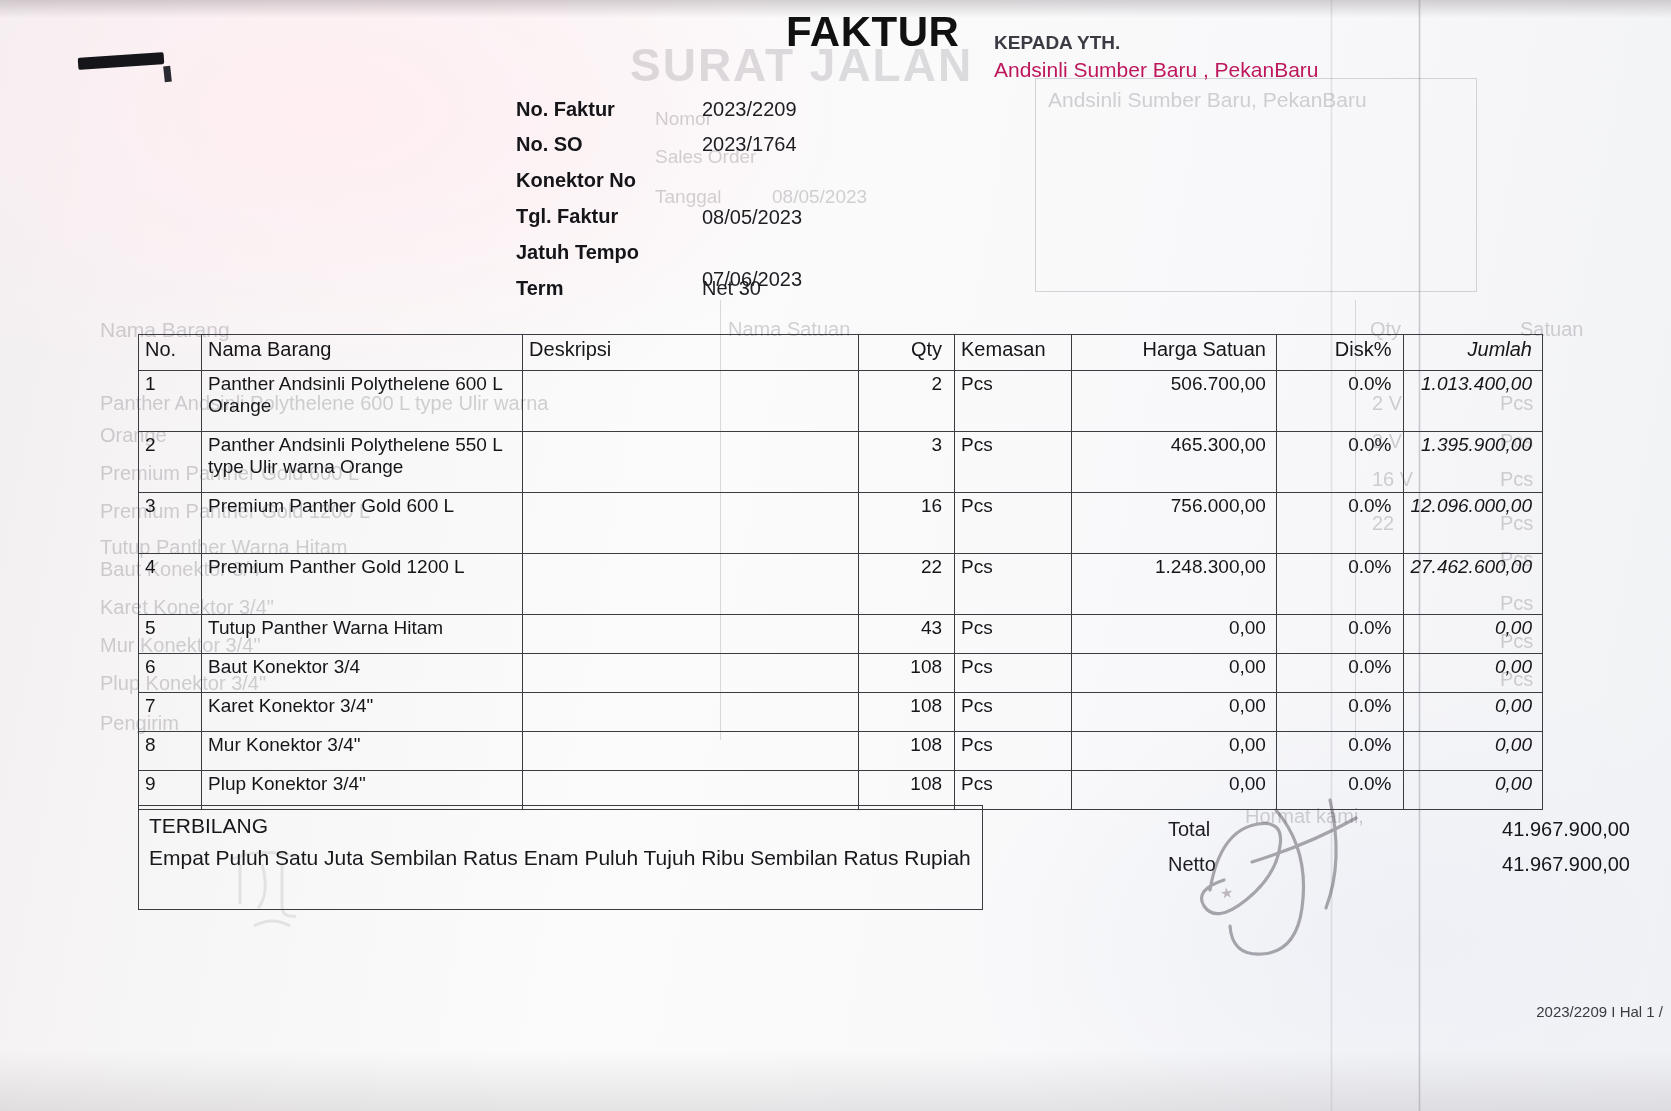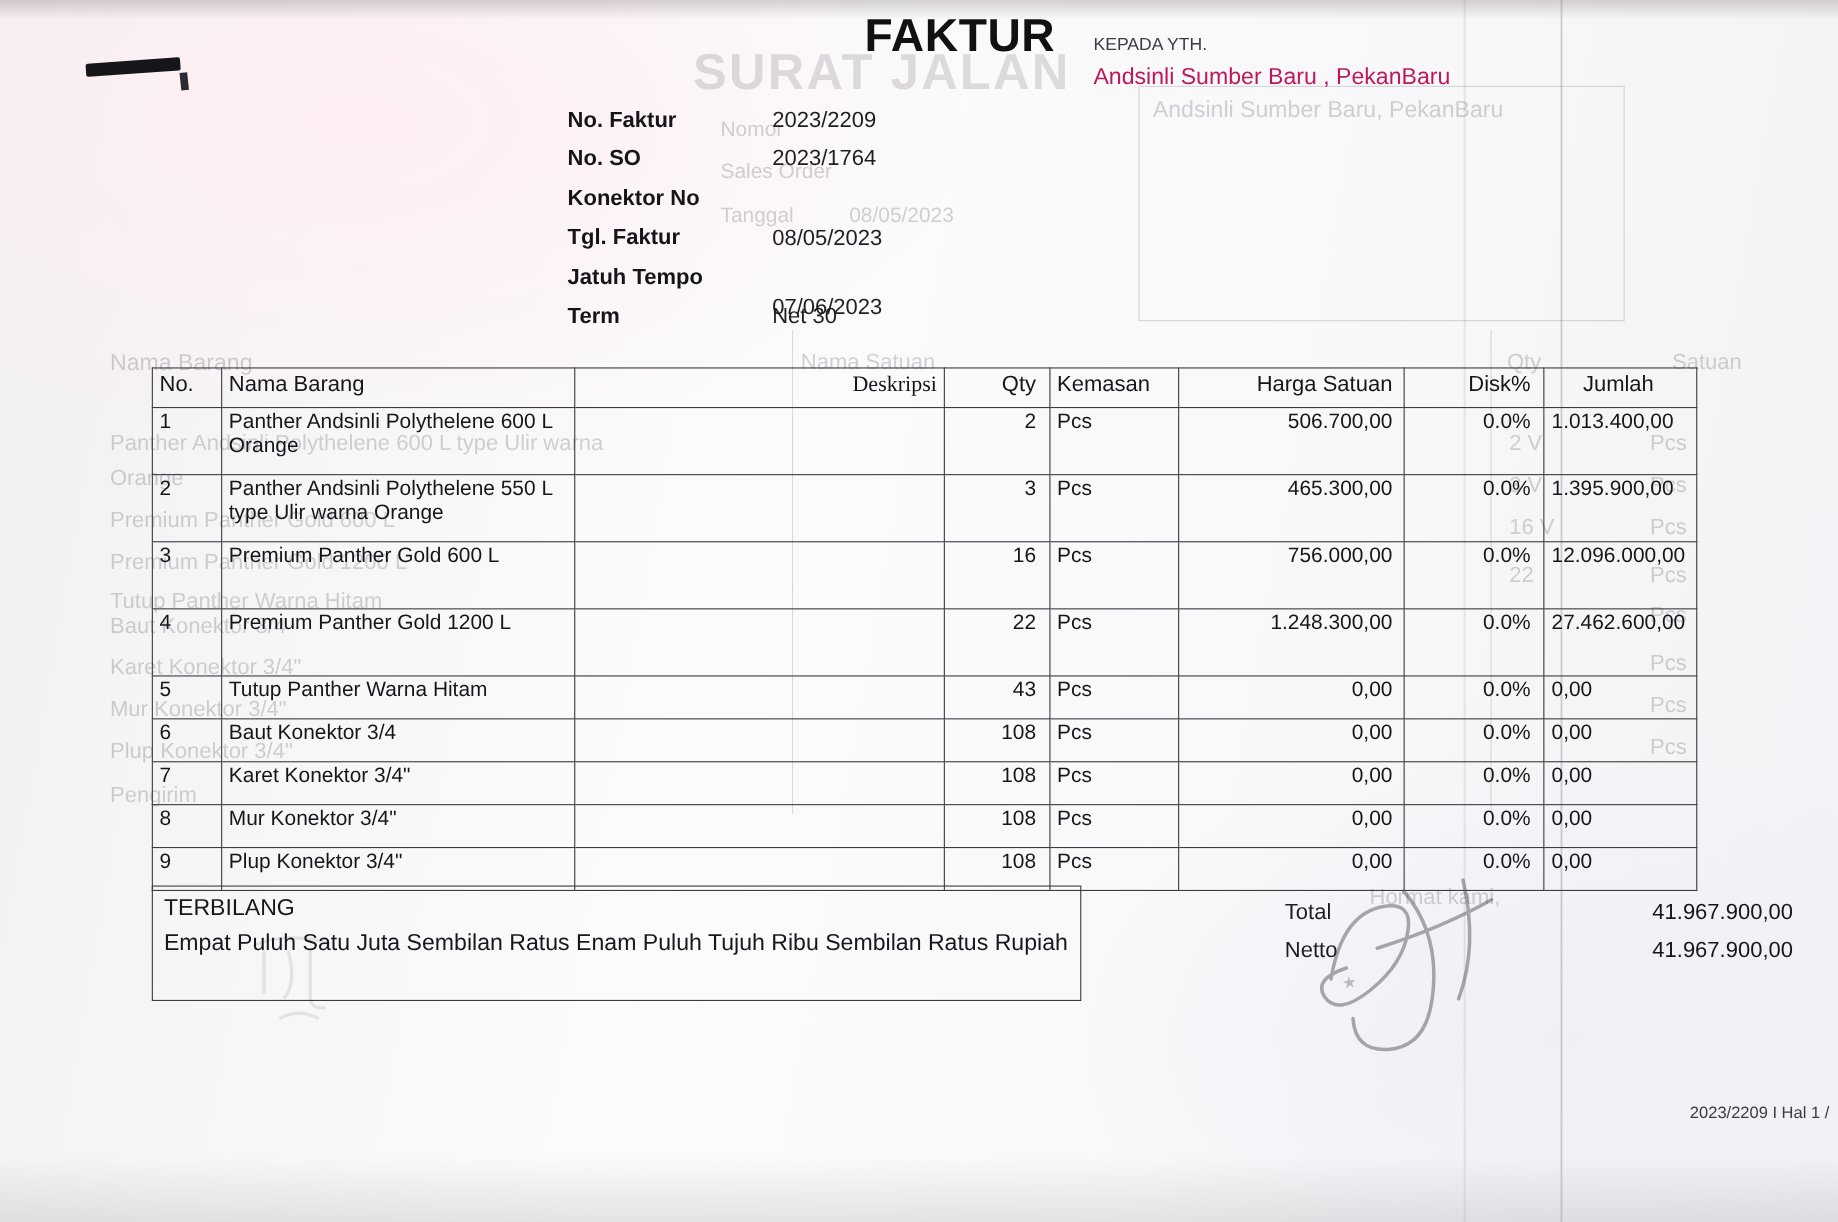--- a/index.html
+++ b/index.html
@@ -73,22 +73,23 @@
     position: absolute;
     left: 786px; top: 8px;
     font-size: 42px;
     font-weight: bold;
     letter-spacing: .5px;
     color: #111;
   }
   .t-kepada-label {
     position: absolute;
     left: 994px; top: 32px;
-    font-size: 16px;
+    font-size: 19px;
     color: #3b3b44;
+    font-weight: bold;
   }
   .t-kepada-name {
     position: absolute;
     left: 994px; top: 58px;
     font-size: 21px;
     color: #be185d;
   }
 
   .meta-label {
     position: absolute;
@@ -119,26 +120,26 @@
     background: transparent;
   }
   #tbl th {
     font-weight: normal;
     font-size: 20px;
     height: 30px;
     padding-top: 3px;
   }
   .c-no     { width: 52px;  text-align: left; }
   .c-nama   { width: 330px; text-align: left; }
-  .c-desk   { width: 348px; text-align: right; font-family: Liberation Serif, serif; }
+  .c-desk   { width: 348px; text-align: left; }
   .c-qty    { width: 82px;  text-align: right; padding-right: 12px !important; }
   .c-kem    { width: 106px; text-align: left; }
   .c-harga  { width: 196px; text-align: right; padding-right: 10px !important; }
   .c-disk   { width: 114px; text-align: right; padding-right: 12px !important; }
-  .c-jumlah { padding-right: 10px !important; }
+  .c-jumlah { text-align: right; padding-right: 10px !important; font-style: italic; }
   #tbl th.c-jumlah { padding-right: 10px !important; }
 
   .row-cell-tall { height: 56px; }
   .row-cell-short { height: 34px; }
 
   
   #terbilang {
     position: absolute;
     left: 138px; top: 805px;
     width: 845px;

